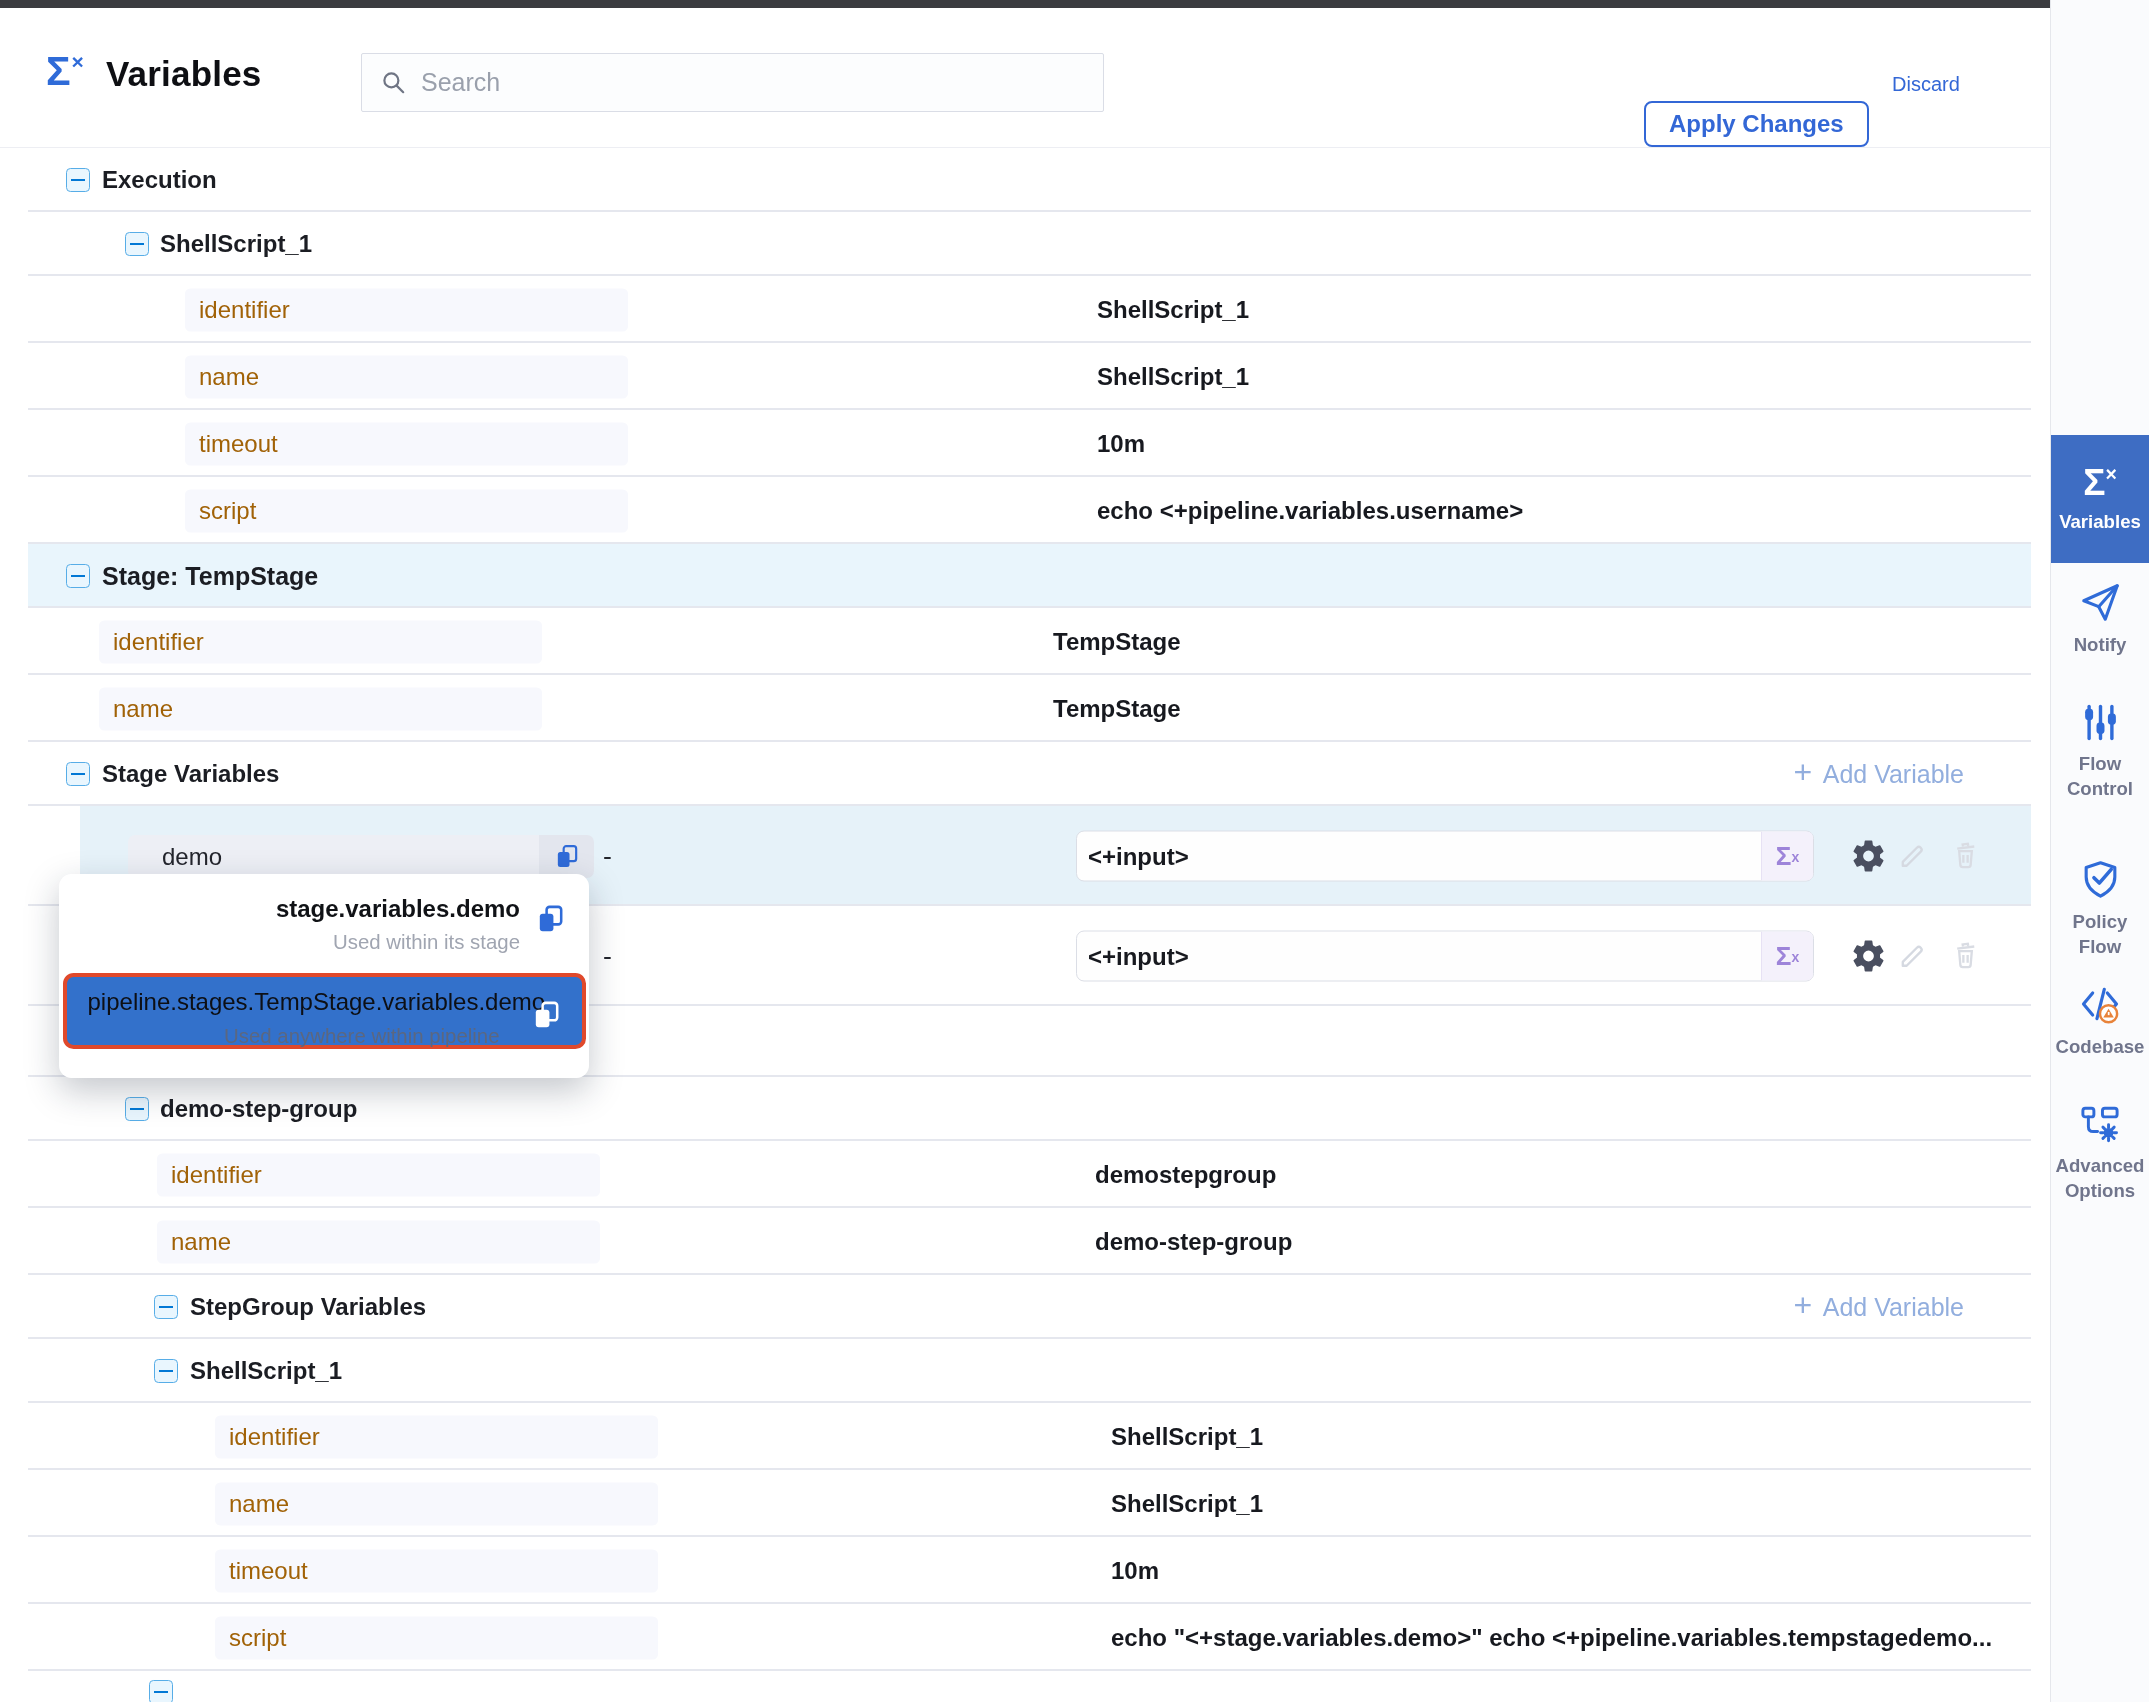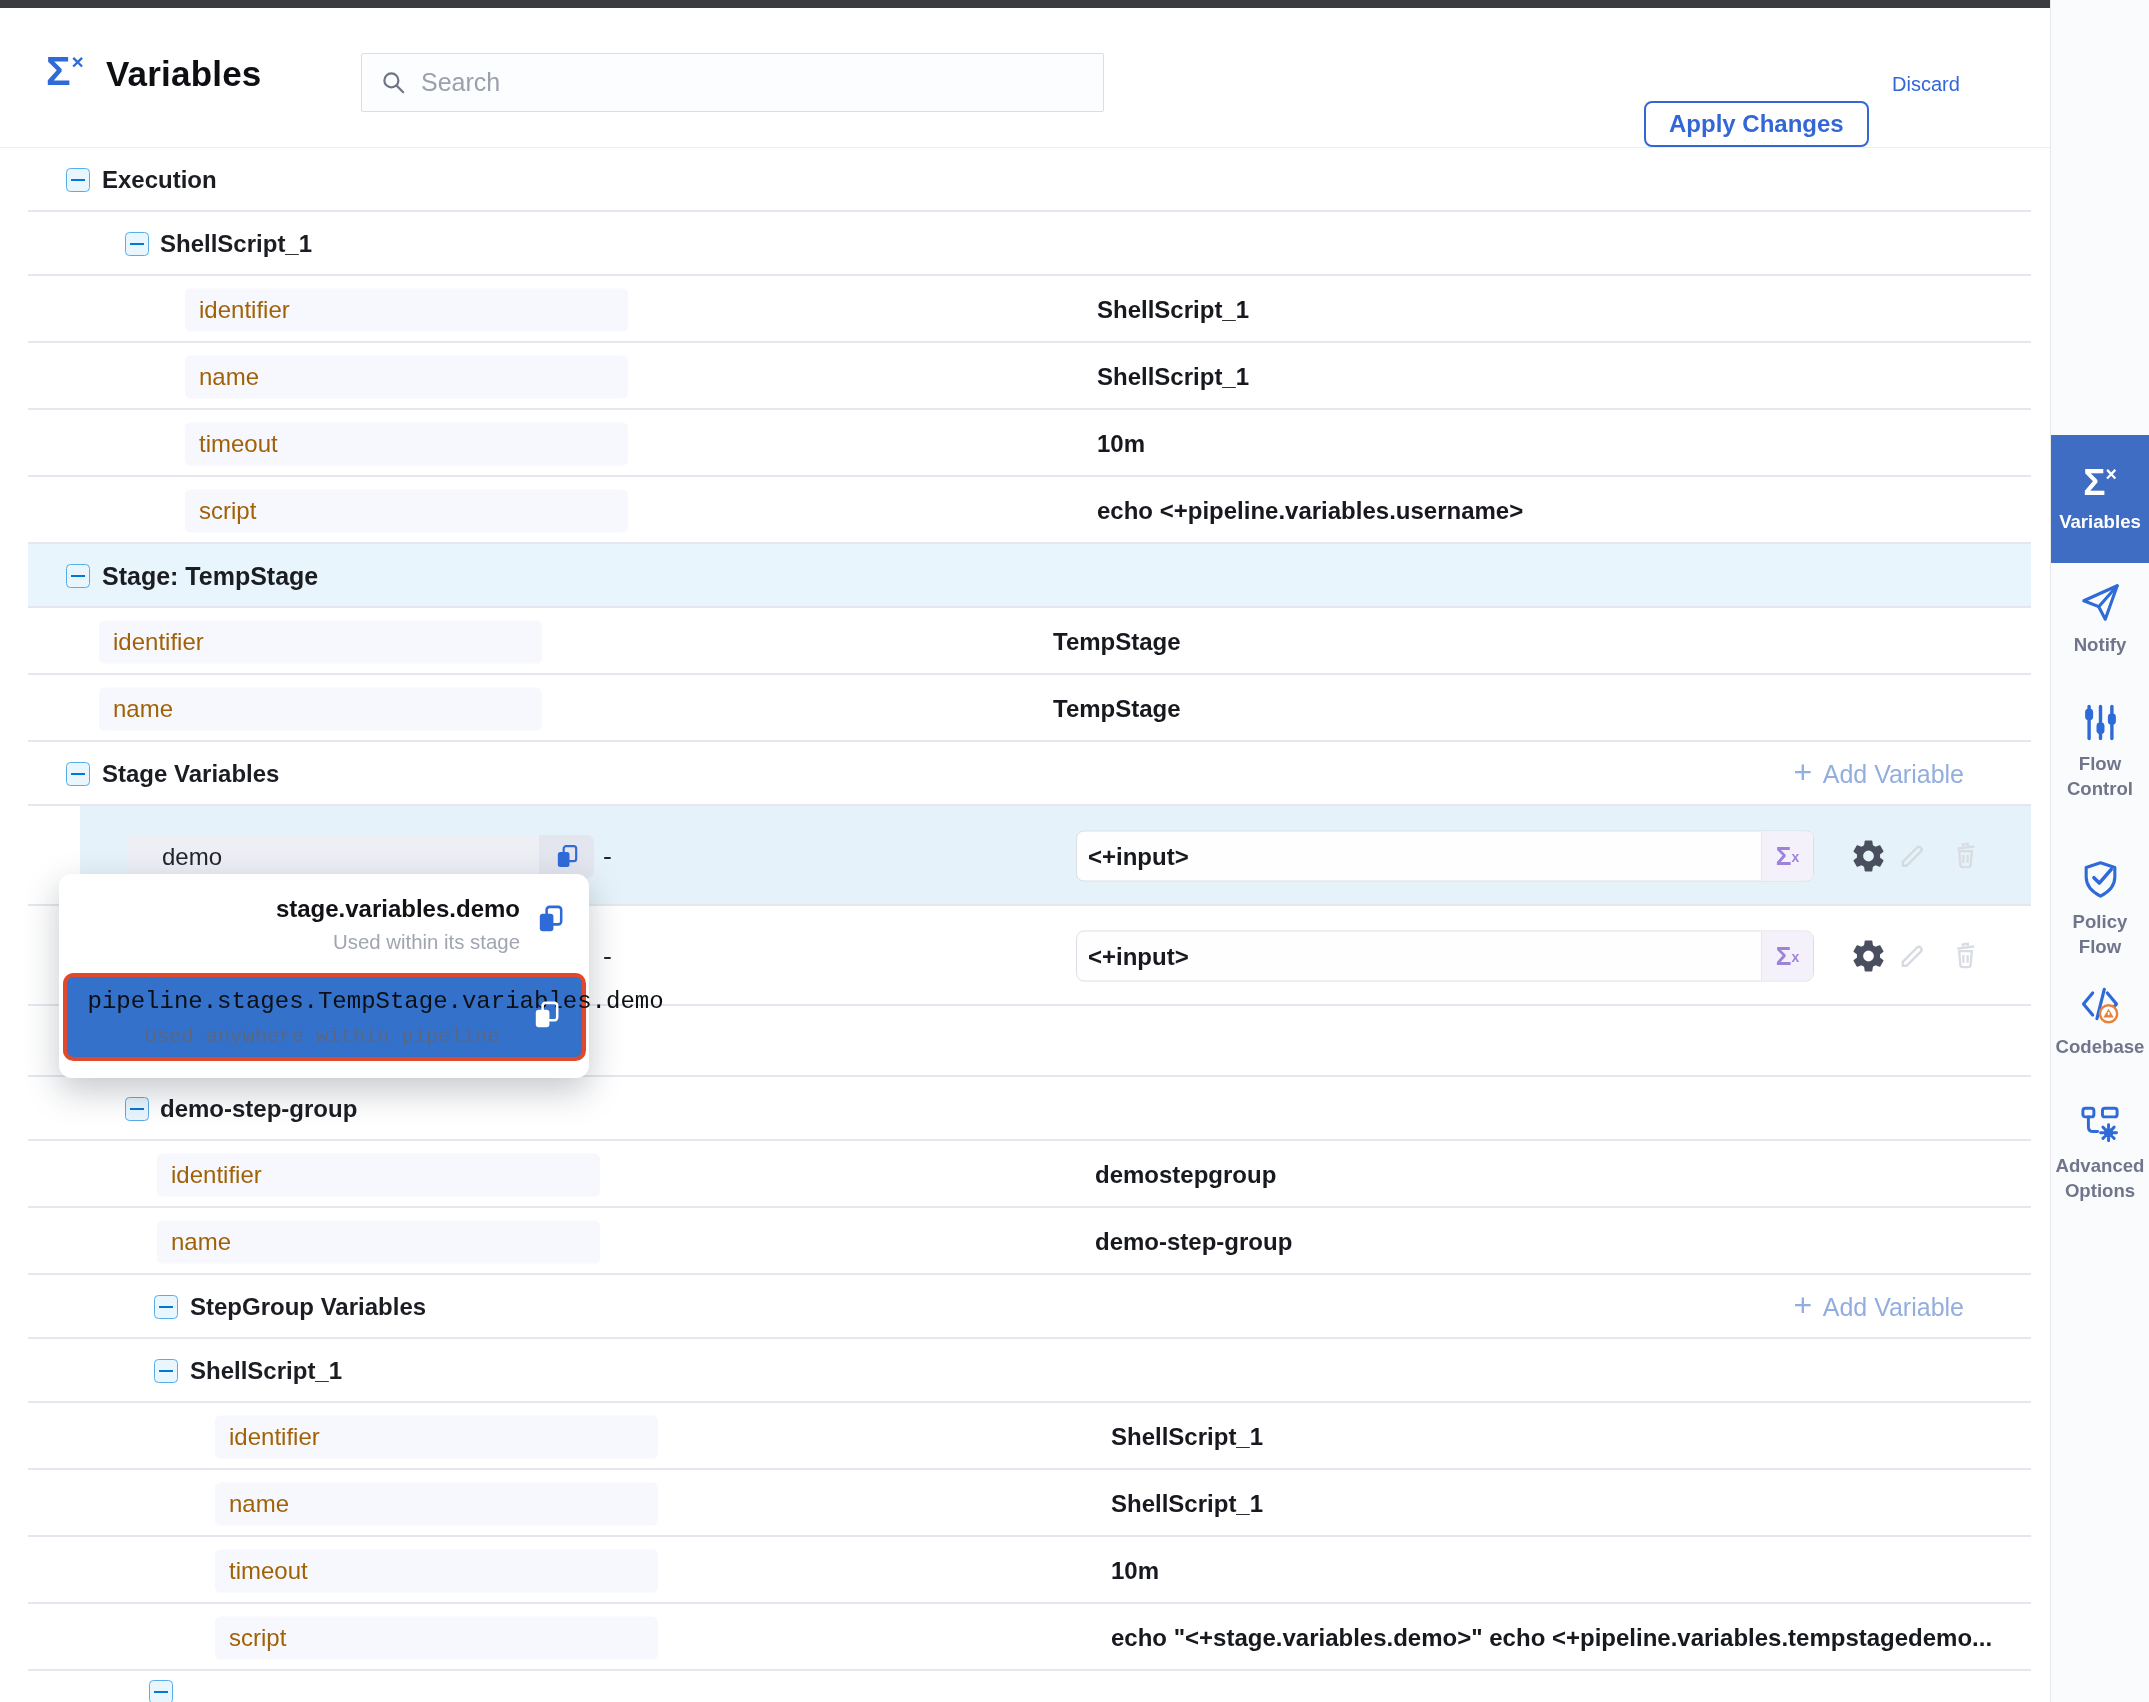--- a/index.html
+++ b/index.html
@@ -52,22 +52,22 @@
   .ifield .sig sup{font-size:14px;vertical-align:8.9px;}
   .rowicon{position:absolute;top:50%;transform:translateY(-50%);z-index:1;display:flex;}
   .gear-pos{left:1850px;} .pencil-pos{left:1895px;} .trash-pos{left:1948px;}
   
   .popup{position:absolute;left:59px;top:874px;width:530px;height:204px;background:#fff;border-radius:12.4px;
     box-shadow:0 12.4px 34px rgba(24,34,56,.25);z-index:6;}
   .p1-texts{position:absolute;top:21px;right:69px;text-align:right;}
   .p1-title{font-size:24px;font-weight:700;color:#101216;}
   .p1-desc{font-size:20.4px;color:#a0a5b1;margin-top:8px;}
   .p1-copy{position:absolute;right:21px;top:28px;}
-  .p-item2{position:absolute;left:3.5px;right:3.5px;top:99px;height:88px;background:#3371cb;border:4.4px solid #e0492b;
-    border-radius:10.6px;box-sizing:border-box;font-family:Liberation Mono, monospace;}
+  .p-item2{position:absolute;left:3.5px;right:3.5px;top:99px;height:76px;background:#3371cb;border:4.4px solid #e0492b;
+    border-radius:10.6px;box-sizing:border-box;}
   .p2-title{position:absolute;left:21px;top:10.6px;font-size:24px;font-weight:500;color:#0d0f14;white-space:nowrap;}
   .p2-desc{position:absolute;right:82px;top:48px;font-size:20.4px;color:#5b6780;}
   .p2-copy{position:absolute;right:17.7px;top:21px;}
   
   .sidebar{position:absolute;right:0;top:0;width:99px;height:1702px;background:#fafbfd;border-left:1.8px solid #e5e7ec;box-sizing:border-box;}
   .sb-active{position:absolute;left:0;top:435px;width:100%;height:128px;background:#3e6dc3;display:flex;flex-direction:column;
     align-items:center;justify-content:center;gap:8.9px;}
   .sb-sigma{font-size:37px;font-weight:700;color:#fff;line-height:1;}
   .sb-sigma sup{font-size:19.5px;vertical-align:14px;}
   .sb-active .sb-label{color:#fff;font-weight:700;}

